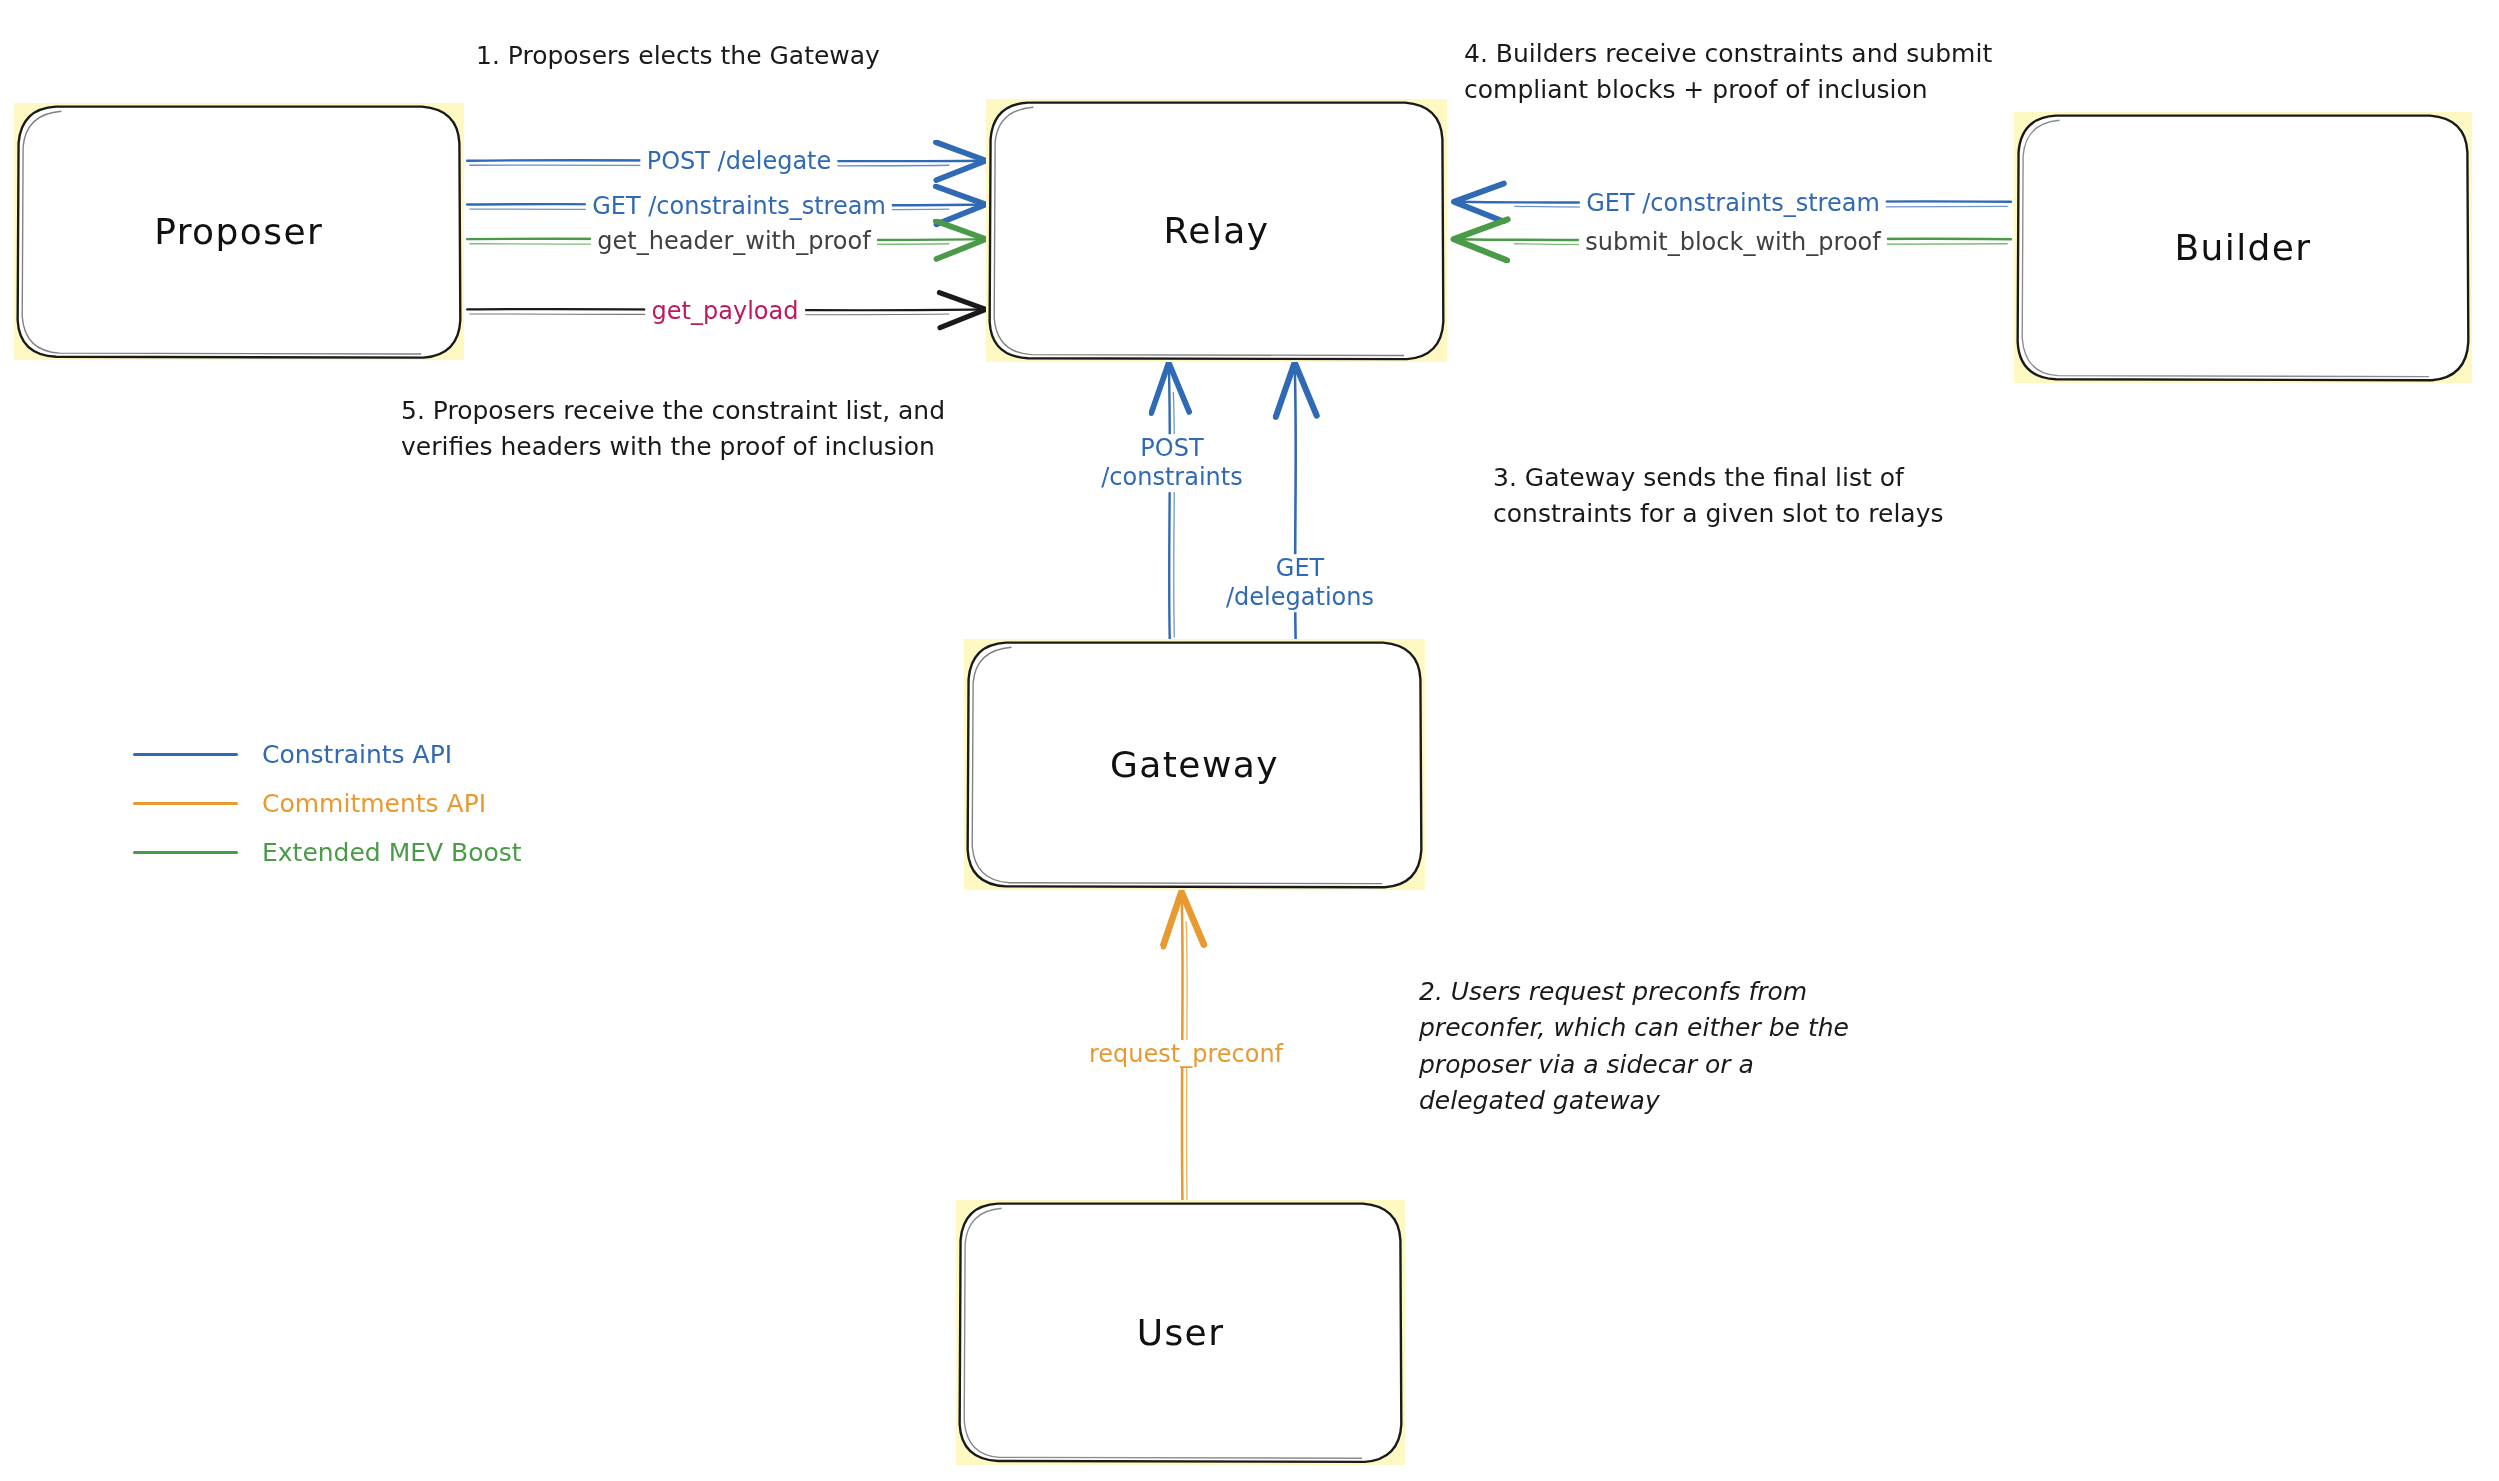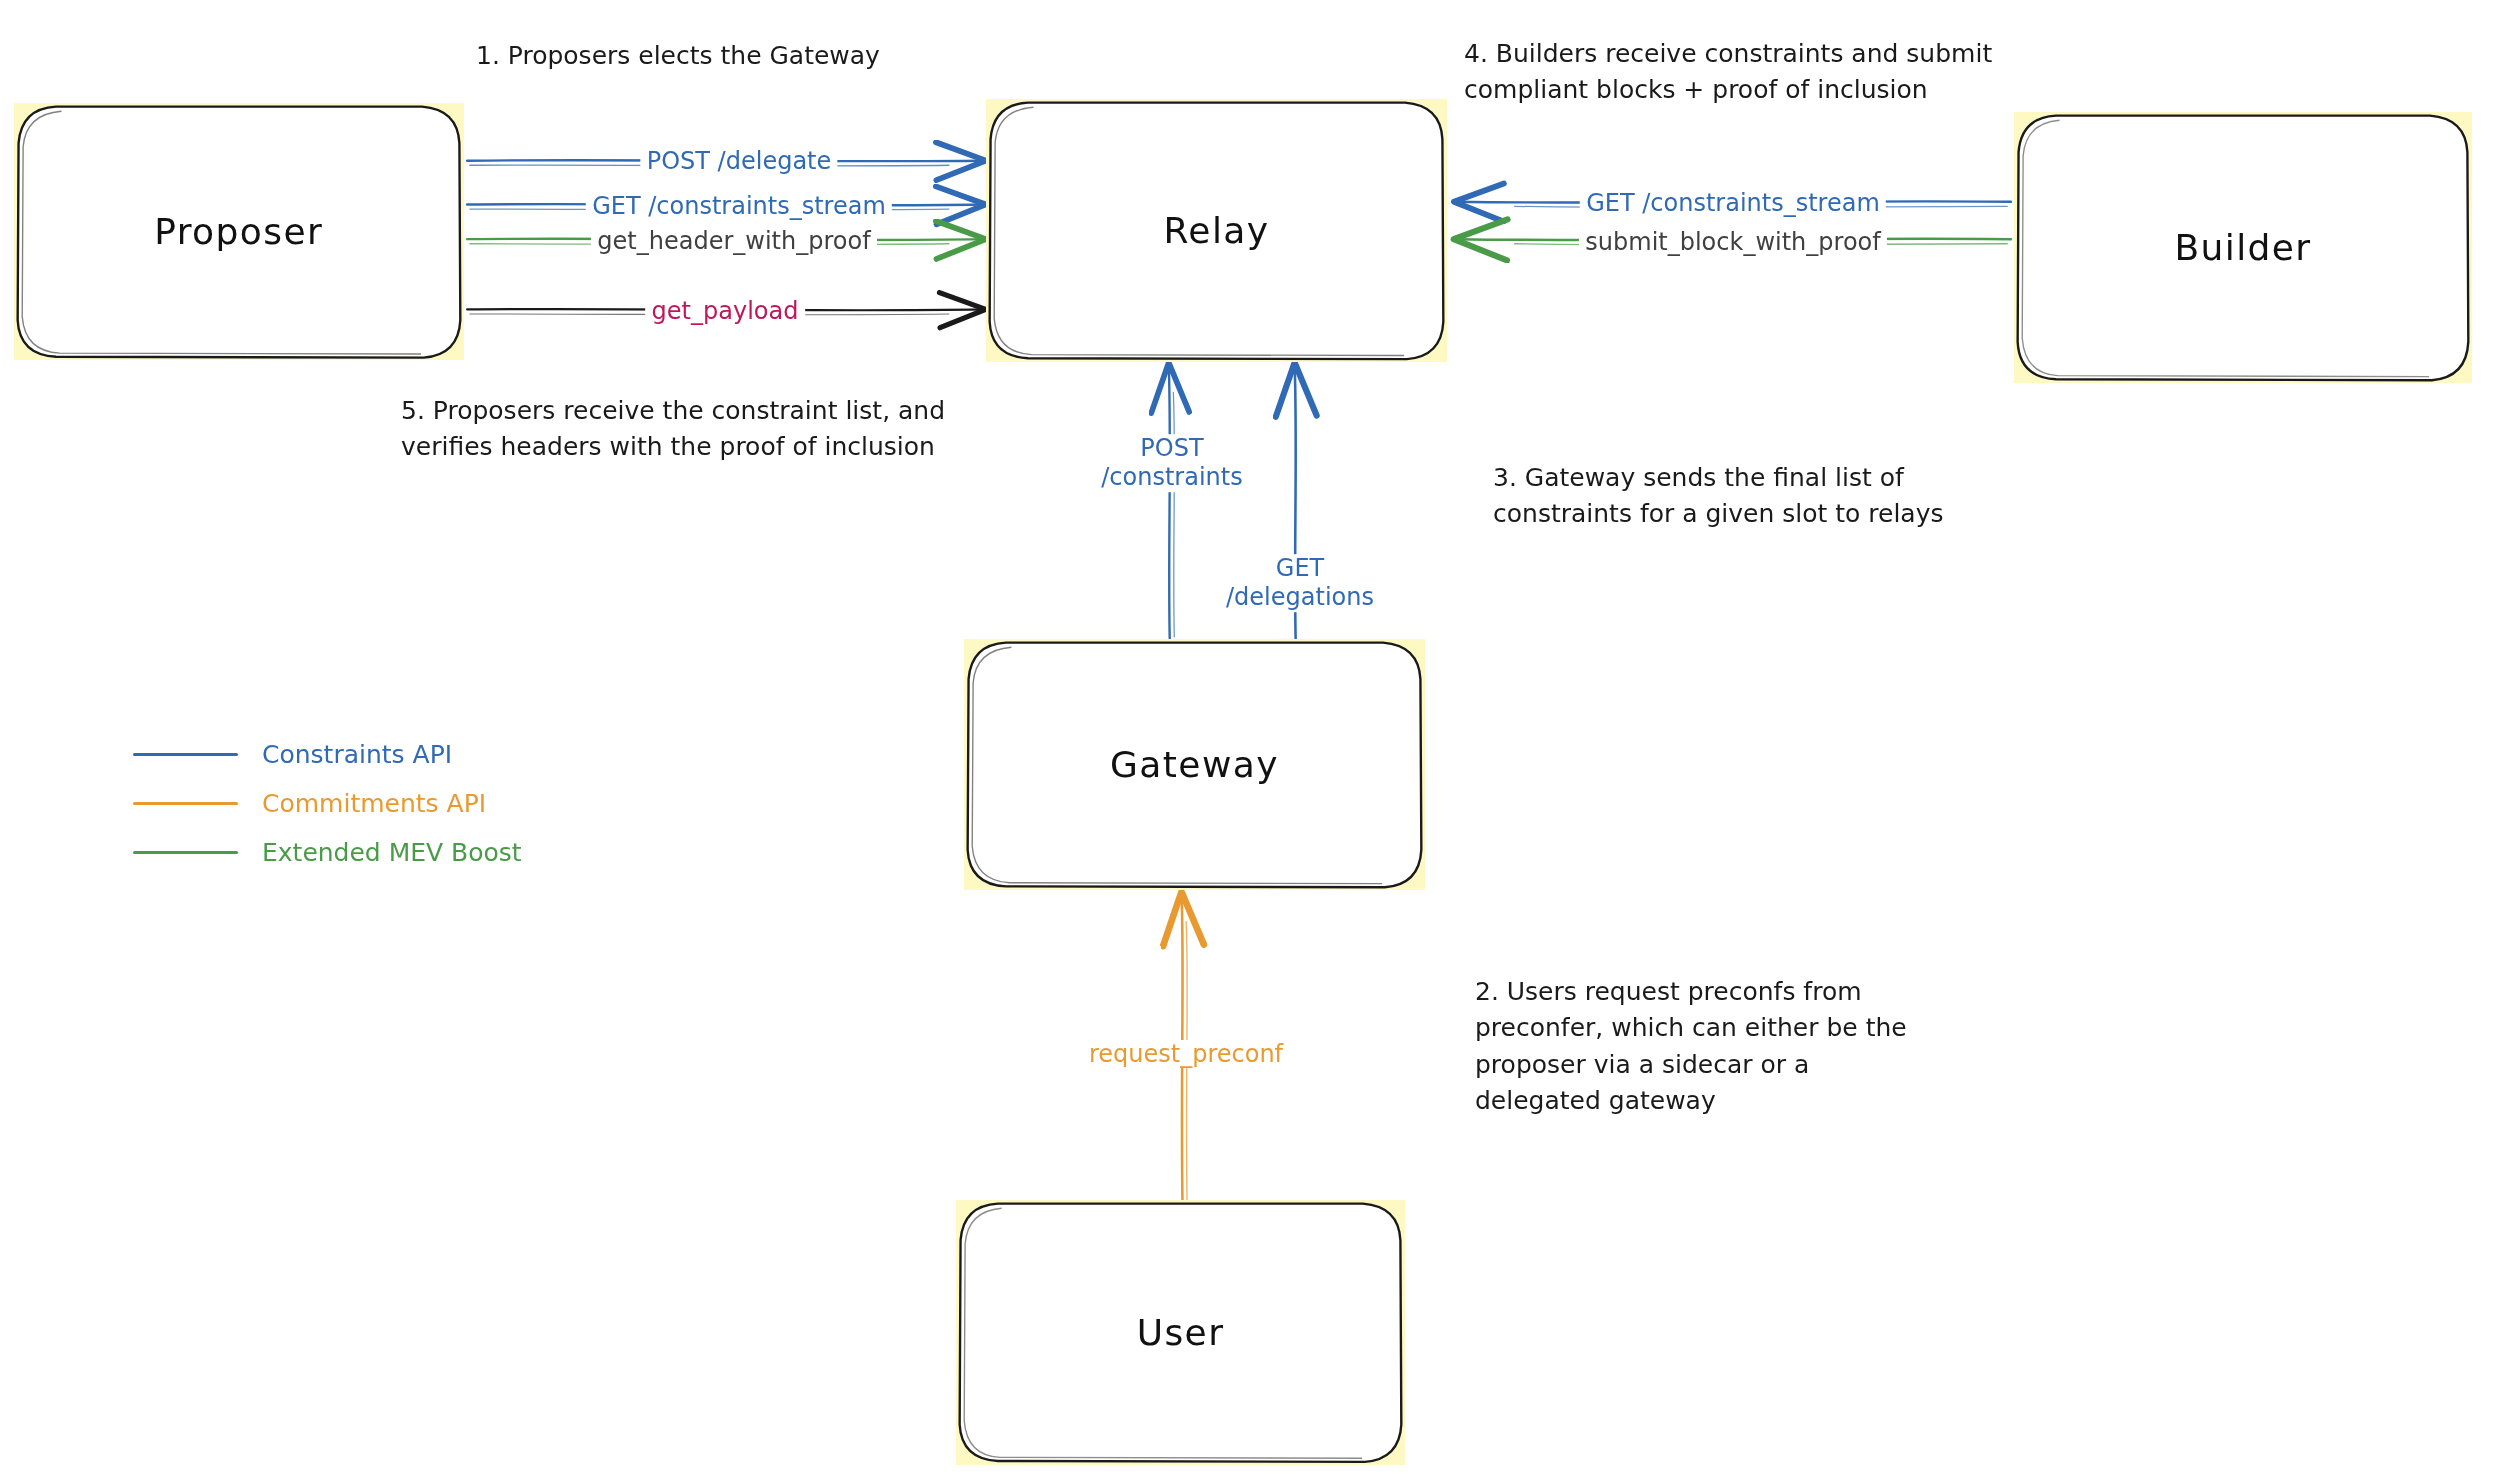--- a/index.html
+++ b/index.html
@@ -176,21 +176,21 @@
 
   <div class="ann" style="left:1464px;top:14.6px;margin-top:21px;">4. Builders receive constraints and submit
 compliant blocks + proof of inclusion</div>
 
   <div class="ann" style="left:401px;top:393px;">5. Proposers receive the constraint list, and
 verifies headers with the proof of inclusion</div>
 
   <div class="ann" style="left:1493px;top:460px;">3. Gateway sends the final list of
 constraints for a given slot to relays</div>
 
-  <div class="ann" style="left:1475px;top:974px;">2. Users request preconfs from
+  <div class="ann" style="left:1419px;top:974px;font-style:italic;">2. Users request preconfs from
 preconfer, which can either be the
 proposer via a sidecar or a
 delegated gateway</div>
 
   <div class="legend">
     <div class="legend-row">
       <span class="legend-swatch" style="background: rgb(48, 105, 180);"></span>
       <span class="legend-text" style="color: rgb(48, 105, 180);">Constraints API</span>
     </div>
     <div class="legend-row">

